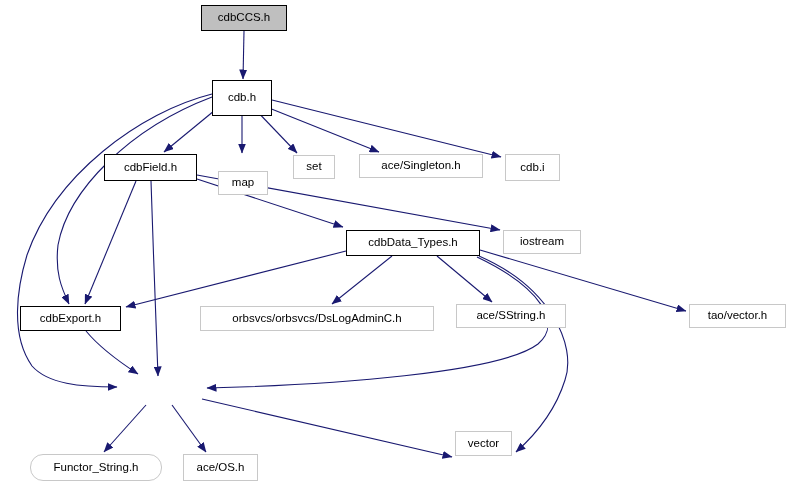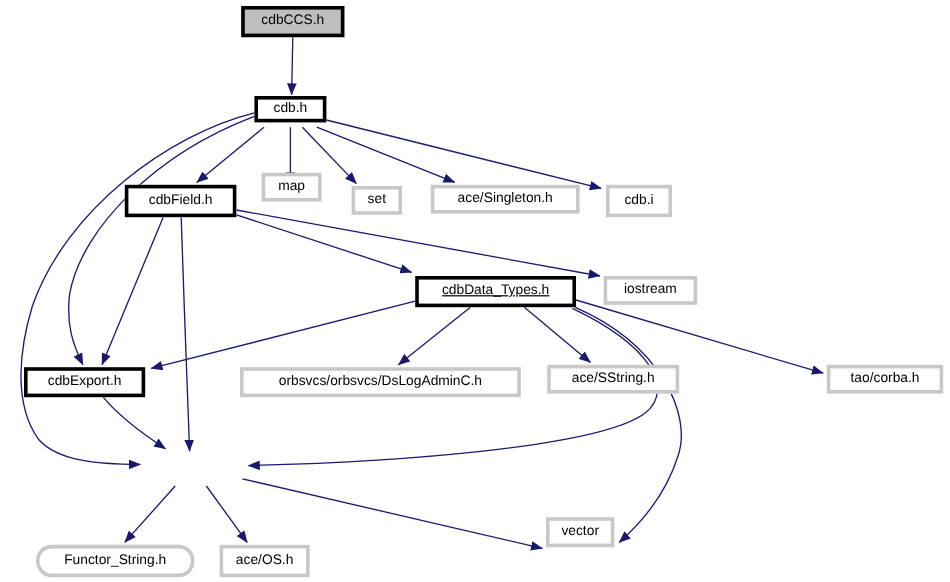--- a/index.html
+++ b/index.html
@@ -10,21 +10,21 @@
     font-family:"Liberation Sans", sans-serif;
     overflow:hidden;
   }
   .edges-layer{position:absolute;left:0;top:0;width:792px;height:485px;}
   .edges-layer path.edge{fill:none;stroke-width:1.1px;}
   .node{
     position:absolute;
     display:flex;align-items:center;justify-content:center;
     box-sizing:border-box;
     font-size:11.5px;line-height:1;color:#000000;
-    background:#ffffff;border:3px solid #737373;
+    background:#ffffff;border:1px solid #737373;
     white-space:nowrap;
     z-index:2;
   }
   .node.root{background:#bfbfbf;border-color:#000000;}
   .node.internal{border-color:#000000;}
   .node.external{border-color:#c8c8c8;}
 </style>
 </head>
 <body>
 
@@ -54,28 +54,28 @@
         <path d="M480,250 L686,311" class="edge" stroke="#191970" marker-end="url(#arrow)"></path>
         <path d="M479,256 C550,287 577,345 565,380 C555,412 534,436 516,452" class="edge" stroke="#191970" marker-end="url(#arrow)"></path>
         <path d="M477,257 C540,287 563,323 538,344 C500,373 330,385 207,388" class="edge" stroke="#191970" marker-end="url(#arrow)"></path>
         <path d="M86,331 C100,348 118,361 138,374" class="edge" stroke="#191970" marker-end="url(#arrow)"></path>
         <path d="M146,405 L104,452" class="edge" stroke="#191970" marker-end="url(#arrow)"></path>
         <path d="M172,405 L206,452" class="edge" stroke="#191970" marker-end="url(#arrow)"></path>
         <path d="M202,399 L452,457" class="edge" stroke="#191970" marker-end="url(#arrow)"></path>
       </g>
   </svg>
 <div class="node root" style="left: 201px; top: 5px; width: 86px; height: 26px;">cdbCCS.h</div>
-    <div class="node internal" style="left: 212px; top: 80px; width: 60px; height: 22px; text-align: right;">cdb.h</div>
+    <div class="node internal" style="left: 212px; top: 80px; width: 60px; height: 36px; text-align: right;">cdb.h</div>
     <div class="node internal" style="left: 104px; top: 154px; width: 93px; height: 27px;">cdbField.h</div>
-    <div class="node external" style="left: 218px; top: 144px; width: 50px; height: 24px;">map</div>
+    <div class="node external" style="left: 218px; top: 171px; width: 50px; height: 24px;">map</div>
     <div class="node external" style="left: 293px; top: 155px; width: 42px; height: 24px;">set</div>
     <div class="node external" style="left: 359px; top: 154px; width: 124px; height: 24px;">ace/Singleton.h</div>
     <div class="node external" style="left: 505px; top: 154px; width: 55px; height: 27px;">cdb.i</div>
-    <div class="node internal" style="left: 346px; top: 230px; width: 134px; height: 26px; text-decoration: underline;">cdbData_Types.h</div>
+    <div class="node internal" style="left: 346px; top: 230px; width: 134px; height: 26px;">cdbData_Types.h</div>
     <div class="node external" style="left: 503px; top: 230px; width: 78px; height: 24px;">iostream</div>
     <div class="node internal" style="left: 20px; top: 306px; width: 101px; height: 25px;">cdbExport.h</div>
     <div class="node external" style="left: 200px; top: 306px; width: 234px; height: 25px;">orbsvcs/orbsvcs/DsLogAdminC.h</div>
     <div class="node external" style="left: 456px; top: 304px; width: 110px; height: 24px; text-align: right;">ace/SString.h</div>
-    <div class="node external" style="left: 689px; top: 304px; width: 97px; height: 24px;">tao/corba.h</div>
+    <div class="node external" style="left: 689px; top: 304px; width: 97px; height: 24px;">tao/vector.h</div>
     <div class="node external" style="left: 30px; top: 454px; width: 132px; height: 27px; border-radius: 13px;">Functor_String.h</div>
     <div class="node external" style="left: 183px; top: 454px; width: 75px; height: 27px;">ace/OS.h</div>
     <div class="node external" style="left: 455px; top: 431px; width: 57px; height: 25px;">vector</div>
   </div>
 
 </body></html>

